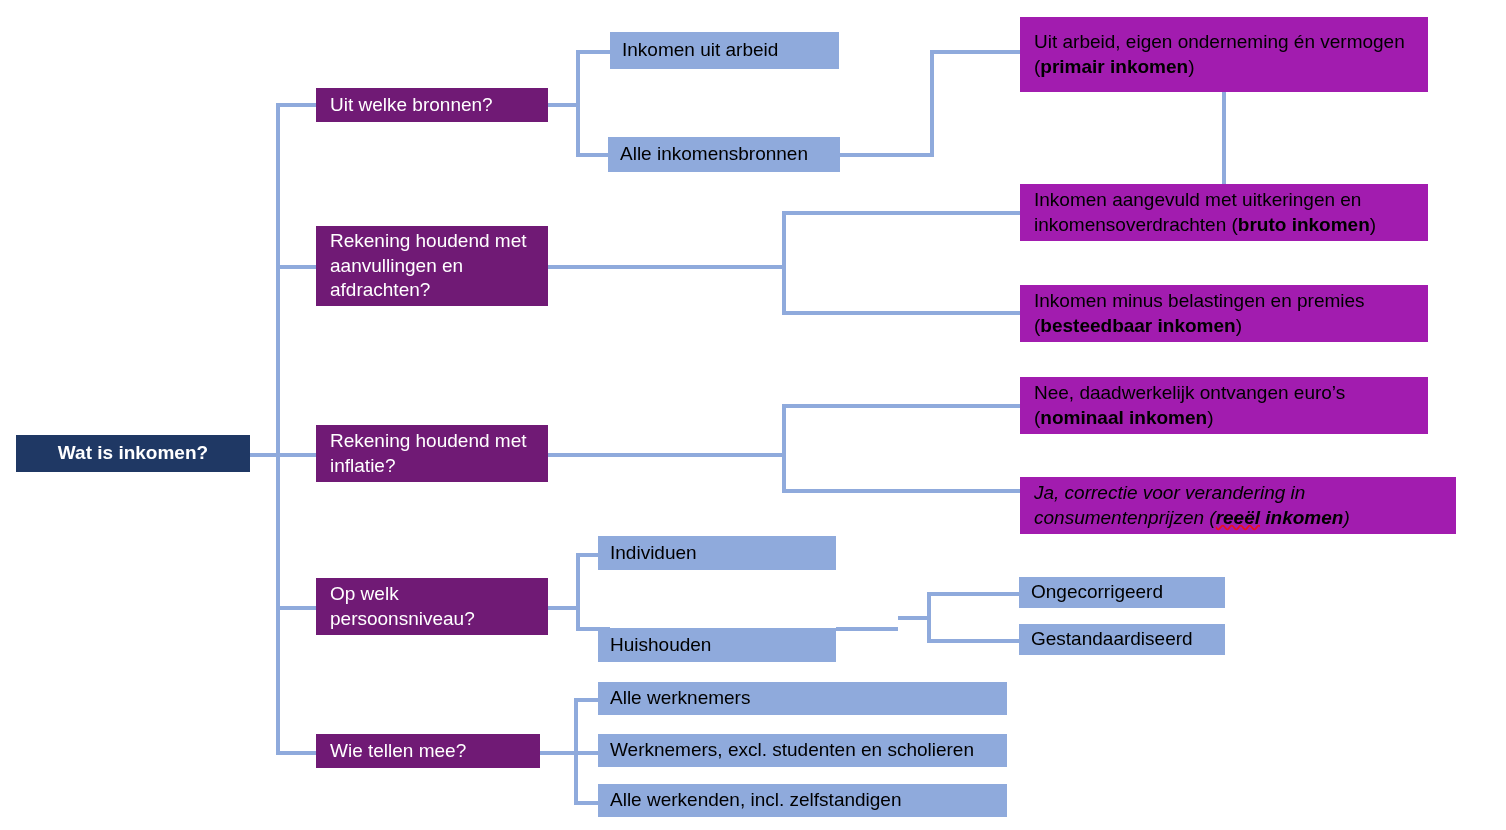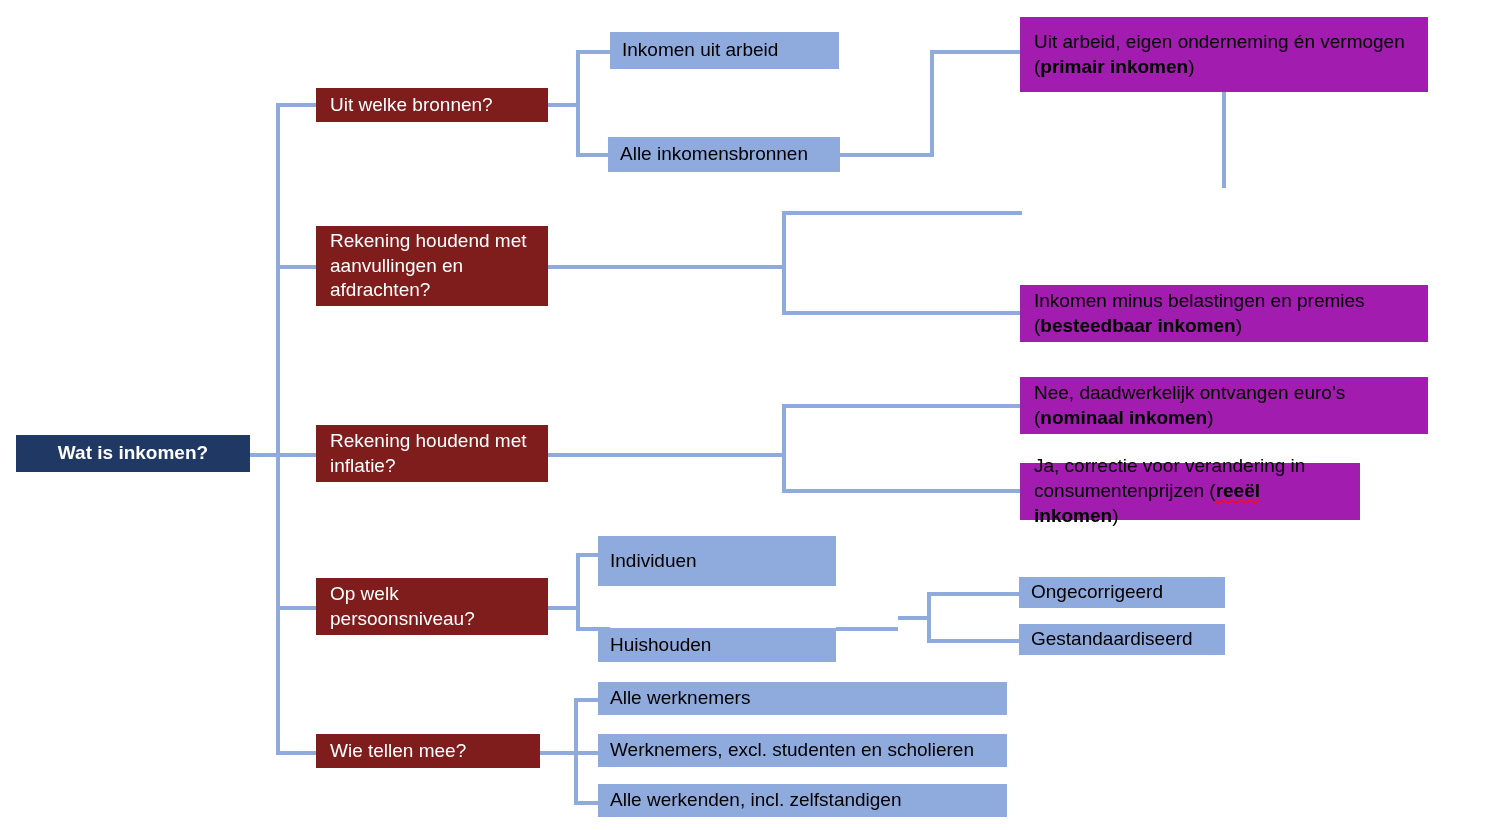--- a/index.html
+++ b/index.html
@@ -34,21 +34,21 @@
   .root {
     background: #1F3864;
     color: #ffffff;
     font-weight: bold;
     font-size: 19px;
     padding: 0 14px;
   }
 
   
   .q {
-    background: #7f1d1d;
+    background: #701a75;
     color: #ffffff;
     font-size: 19px;
     padding: 0 14px;
   }
 
   
   .opt {
     background: #8FAADC;
     color: #000000;
     font-size: 19px;
@@ -150,42 +150,45 @@
   </div>
 
   <div class="node out" style="left:1020px; top:17px; width:408px; height:75px;">
     <span class="txt"><span>Uit arbeid, eigen onderneming én vermogen (</span><b>primair inkomen</b><span>)</span></span>
   </div>
 
   <div class="node q" style="left:316px; top:226px; width:232px; height:80px;">
     <span class="txt">Rekening houdend met aanvullingen en afdrachten?</span>
   </div>
 
+  <div class="node out" style="left:1020px; top:184px; width:408px; height:57px;">
+    <span class="txt"><span>Inkomen aangevuld met uitkeringen en inkomensoverdrachten (</span><b>bruto inkomen</b><span>)</span></span>
+  </div>
 
   <div class="node out" style="left:1020px; top:285px; width:408px; height:57px;">
     <span class="txt"><span>Inkomen minus belastingen en premies (</span><b>besteedbaar inkomen</b><span>)</span></span>
   </div>
 
   <div class="node q" style="left:316px; top:425px; width:232px; height:57px;">
     <span class="txt">Rekening houdend met inflatie?</span>
   </div>
 
   <div class="node out" style="left:1020px; top:377px; width:408px; height:57px;">
     <span class="txt"><span>Nee, daadwerkelijk ontvangen euro’s (</span><b>nominaal inkomen</b><span>)</span></span>
   </div>
 
-  <div class="node out" style="left:1020px; top:463px; width:340px; height:57px;">
+  <div class="node out" style="left:1020px; top:477px; width:436px; height:57px;font-style:italic;">
     <span class="txt"><span>Ja, correctie voor verandering in consumentenprijzen (</span><b><span class="misspell">reeël</span><span> inkomen</span></b><span>)</span></span>
   </div>
 
   <div class="node q" style="left:316px; top:578px; width:232px; height:57px;">
     <span class="txt">Op welk persoonsniveau?</span>
   </div>
 
-  <div class="node opt" style="left:598px; top:536px; width:238px; height:50px;">
+  <div class="node opt" style="left:598px; top:536px; width:238px; height:34px;">
     <span class="txt">Individuen</span>
   </div>
 
   <div class="node opt" style="left:598px; top:628px; width:238px; height:34px;">
     <span class="txt">Huishouden</span>
   </div>
 
   <div class="node opt" style="left:1019px; top:577px; width:206px; height:31px;">
     <span class="txt">Ongecorrigeerd</span>
   </div>

